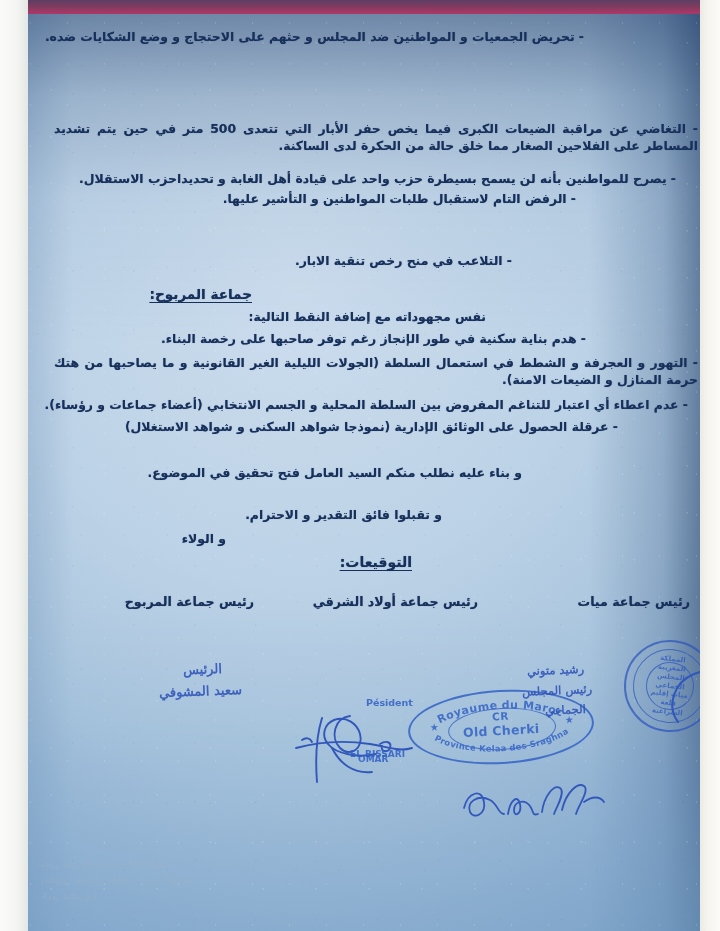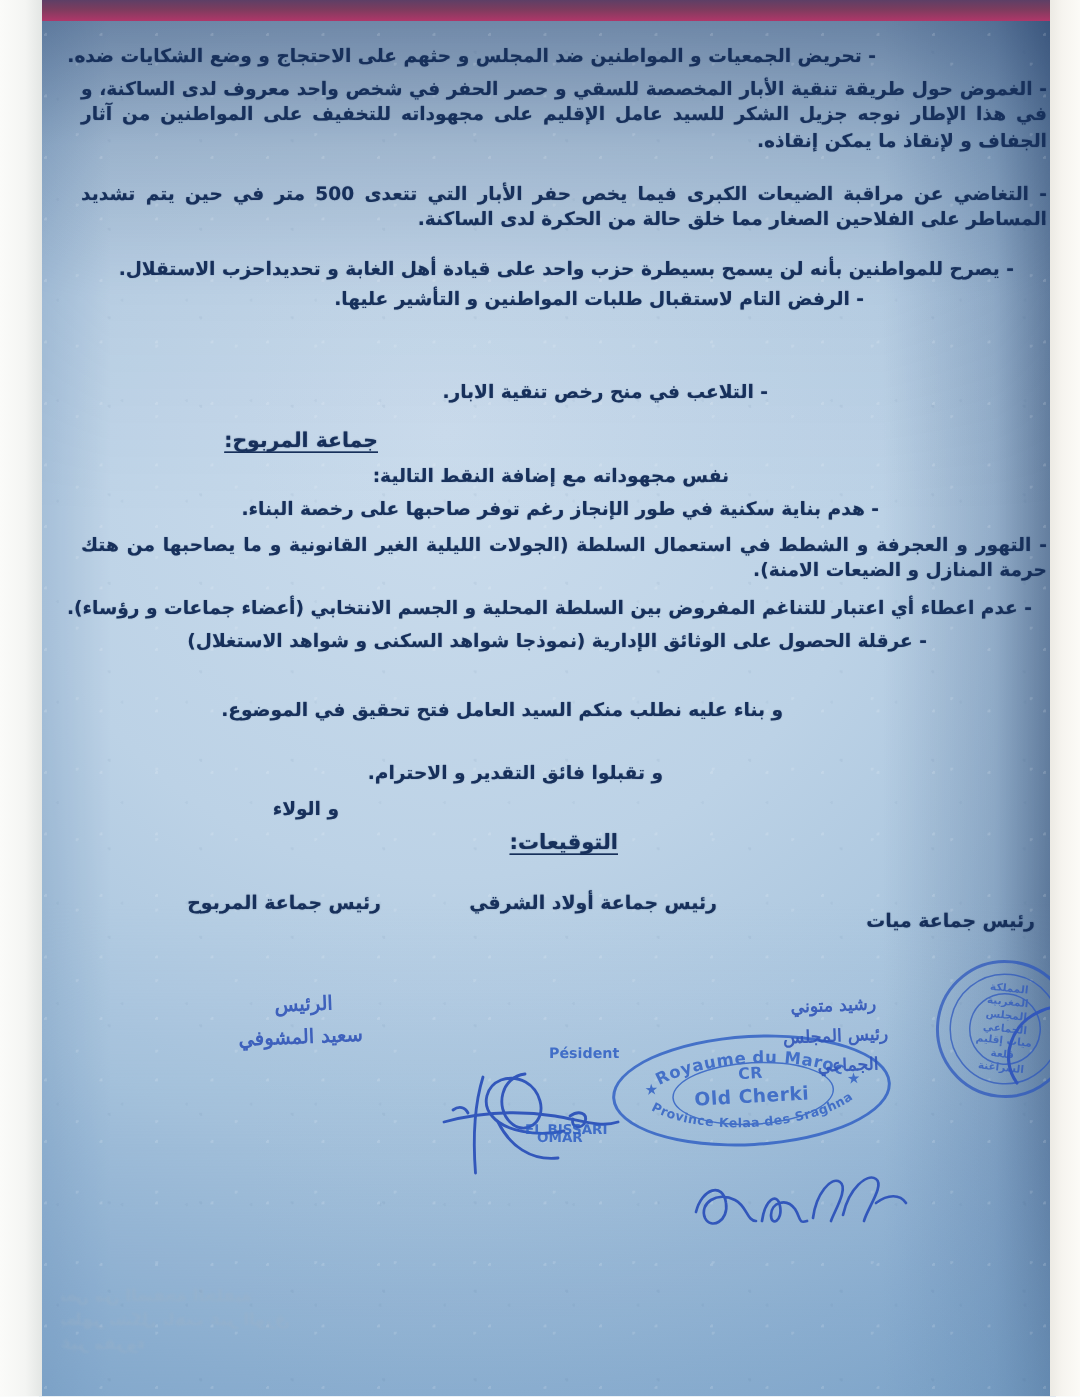--- a/index.html
+++ b/index.html
@@ -175,21 +175,20 @@
 
   <div id="surface-top"></div>
   <div id="sheet"></div>
   <div id="cast"></div>
   <div id="grain"></div>
 
   <div id="content">
 
     <div class="line" style="right:120px;top:16px;">- تحريض الجمعيات و المواطنين ضد المجلس و حثهم على الاحتجاج و وضع الشكايات ضده.</div>
 
-    <div class="blk" style="right:6px;top:36px;width:644px;">- الغموض حول طريقة تنقية الأبار المخصصة للسقي و حصر الحفر في شخص واحد معروف لدى الساكنة، و في هذا الإطار نوجه جزيل الشكر للسيد عامل الإقليم على مجهوداته للتخفيف على المواطنين من آثار الجفاف و لإنقاذ ما يمكن إنقاذه.</div>
 
     <div class="blk" style="right:6px;top:106px;width:644px;">- التغاضي عن مراقبة الضيعات الكبرى فيما يخص حفر الأبار التي تتعدى 500 متر في حين يتم تشديد المساطر على الفلاحين الصغار مما خلق حالة من الحكرة لدى الساكنة.</div>
 
     <div class="line" style="right:128px;top:178px;">- الرفض التام لاستقبال طلبات المواطنين و التأشير عليها.</div>
 
     <div class="line" style="right:28px;top:158px;">- يصرح للمواطنين بأنه لن يسمح بسيطرة حزب واحد على قيادة أهل الغابة و تحديداحزب الاستقلال.</div>
 
 
     <div class="line" style="right:192px;top:240px;">- التلاعب في منح رخص تنقية الابار.</div>
 
@@ -206,21 +205,21 @@
     <div class="line" style="right:86px;top:406px;">- عرقلة الحصول على الوثائق الإدارية (نموذجا شواهد السكنى و شواهد الاستغلال)</div>
 
     <div class="line" style="right:182px;top:452px;">و بناء عليه نطلب منكم السيد العامل فتح تحقيق في الموضوع.</div>
 
     <div class="line" style="right:262px;top:494px;">و تقبلوا فائق التقدير و الاحترام.</div>
 
     <div class="line" style="right:478px;top:518px;">و الولاء</div>
 
     <div class="hdg" style="right:292px;top:540px;font-size:14px;">التوقيعات:</div>
 
-    <div class="sig-head" style="right:14px;top:592px;">رئيس جماعة ميات</div>
+    <div class="sig-head" style="right:14px;top:580px;">رئيس جماعة ميات</div>
 
     <div class="sig-head" style="right:226px;top:580px;margin-left:12px;">رئيس جماعة أولاد الشرقي</div>
 
     <div class="sig-head" style="right:450px;top:580px;">رئيس جماعة المربوح</div>
 
     <div class="ink hand-ar" style="right:482px;top:647px;">الرئيس</div>
     <div class="ink hand-ar" style="right:462px;top:668px;">سعيد المشوفي</div>
     <div class="ink" style="right:420px;top:690px;">
       <svg id="scribble-left" viewBox="0 0 170 86" fill="none" stroke="#3257bb" stroke-width="1.9" stroke-linecap="round" stroke-linejoin="round">
         <path d="M38 14 C33 30 31 52 33 78"></path>

